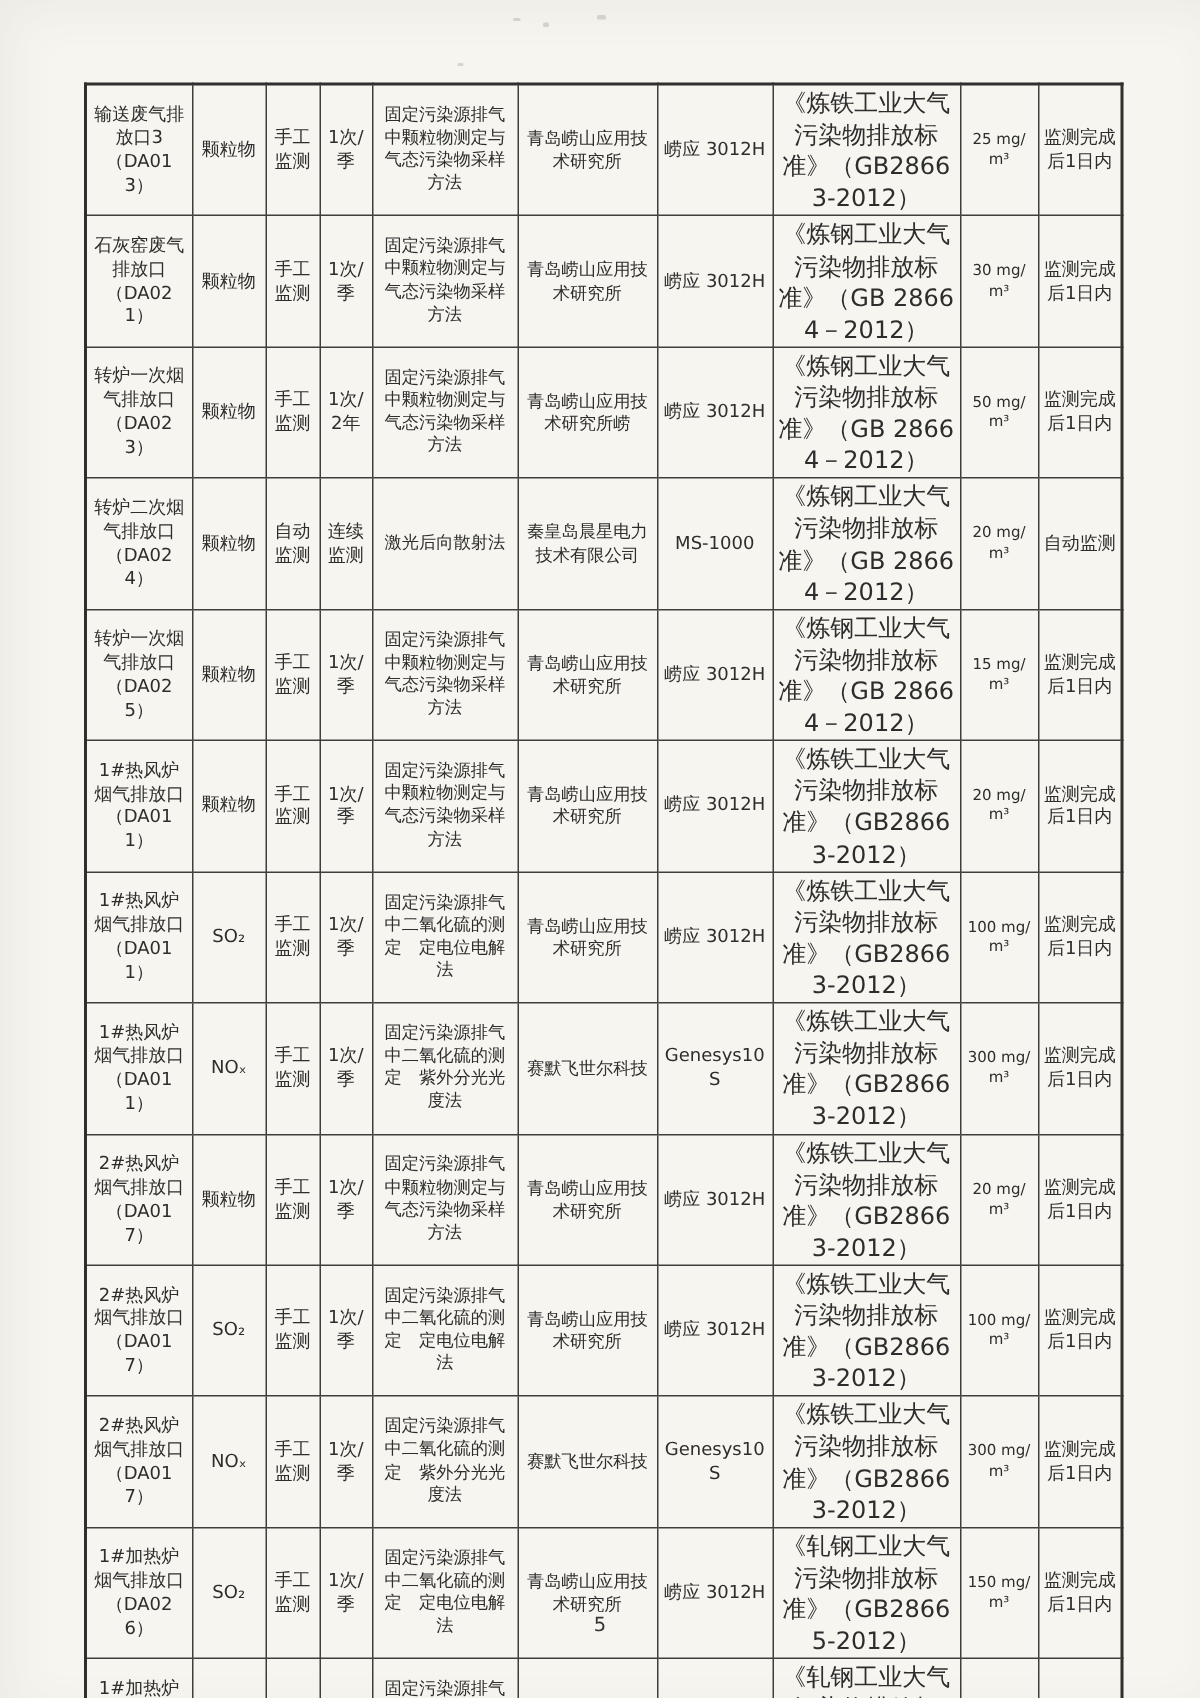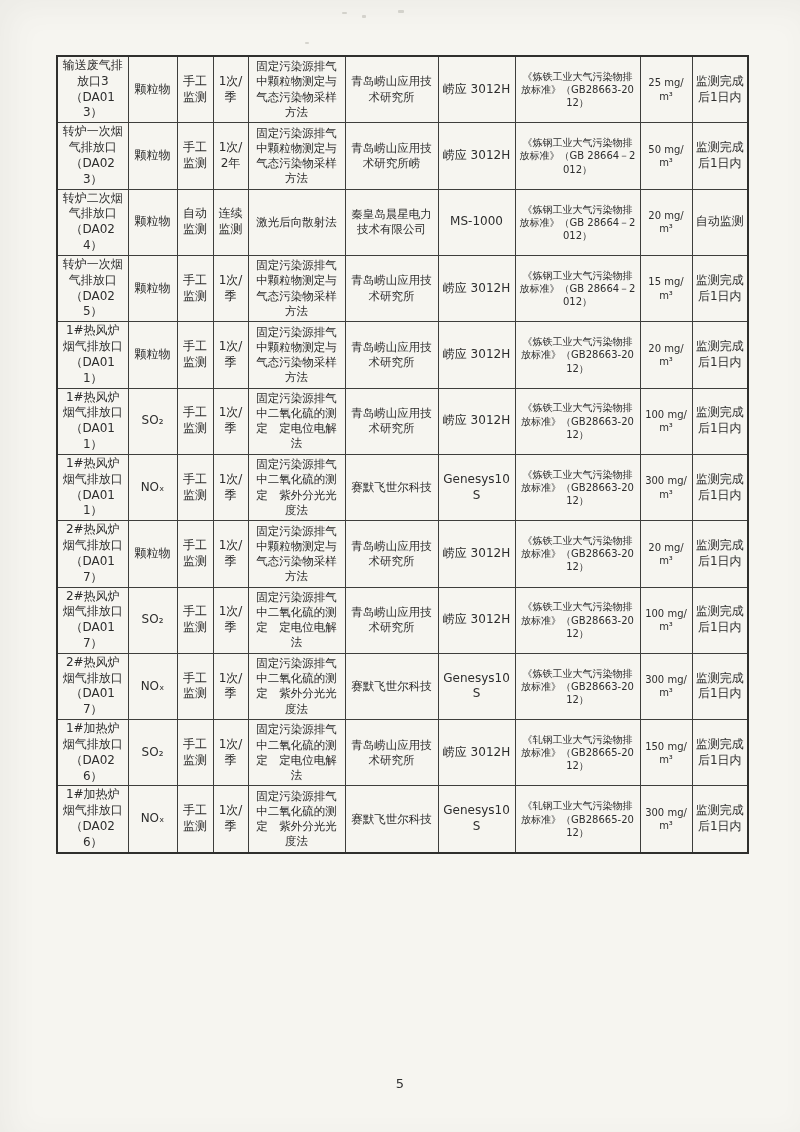--- a/index.html
+++ b/index.html
@@ -24,21 +24,21 @@
     text-align:center;vertical-align:middle;
     padding:1px 3px;
     word-break:break-all;
   }
   #monitor-table{border:2px solid #2f2f2d;}
   #monitor-table tr{height:64px;}
   #monitor-table tr:nth-child(7){height:50px;}
   td.c-outlet{padding:1px 5px;}
   td.c-limit{font-size:10px;padding:1px 2px;}
   td.c-pub{padding:1px 9px;margin-top:12px;}
-  td.c-std{font-size:10px;padding:1px 4px;}
+  td.c-std{font-size:16px;padding:1px 4px;}
   td.c-method{font-size:11.5px;padding:1px 4px;font-family:Liberation Mono, monospace;}
   td.c-org{font-size:11.5px;padding:1px 4px;}
   .outlet-code{display:block;}
   #page-number{
     position:absolute;left:0;top:1076px;width:800px;
     text-align:center;font-size:13px;color:#333;
   }
 </style>
 </head>
 <body>
@@ -72,20 +72,35 @@
     <td>1次/季</td>
     <td class="c-method">固定污染源排气中颗粒物测定与气态污染物采样方法</td>
     <td class="c-org">青岛崂山应用技术研究所</td>
     <td>崂应 3012H</td>
     <td class="c-std">《炼铁工业大气污染物排放标准》（GB28663-2012）</td>
     <td class="c-limit">25 mg/m³</td>
     <td class="c-pub">监测完成后1日内</td>
   </tr>
       <tr>
     <td class="c-outlet">
+      <span>石灰窑废气排放口</span>
+      <span class="outlet-code">（DA021）</span>
+    </td>
+    <td>颗粒物</td>
+    <td>手工监测</td>
+    <td>1次/季</td>
+    <td class="c-method">固定污染源排气中颗粒物测定与气态污染物采样方法</td>
+    <td class="c-org">青岛崂山应用技术研究所</td>
+    <td>崂应 3012H</td>
+    <td class="c-std">《炼钢工业大气污染物排放标准》（GB 28664－2012）</td>
+    <td class="c-limit">30 mg/m³</td>
+    <td class="c-pub">监测完成后1日内</td>
+  </tr>
+      <tr>
+    <td class="c-outlet">
       <span>转炉一次烟气排放口</span>
       <span class="outlet-code">（DA023）</span>
     </td>
     <td>颗粒物</td>
     <td>手工监测</td>
     <td>1次/2年</td>
     <td class="c-method">固定污染源排气中颗粒物测定与气态污染物采样方法</td>
     <td class="c-org">青岛崂山应用技术研究所崂</td>
     <td>崂应 3012H</td>
     <td class="c-std">《炼钢工业大气污染物排放标准》（GB 28664－2012）</td>

